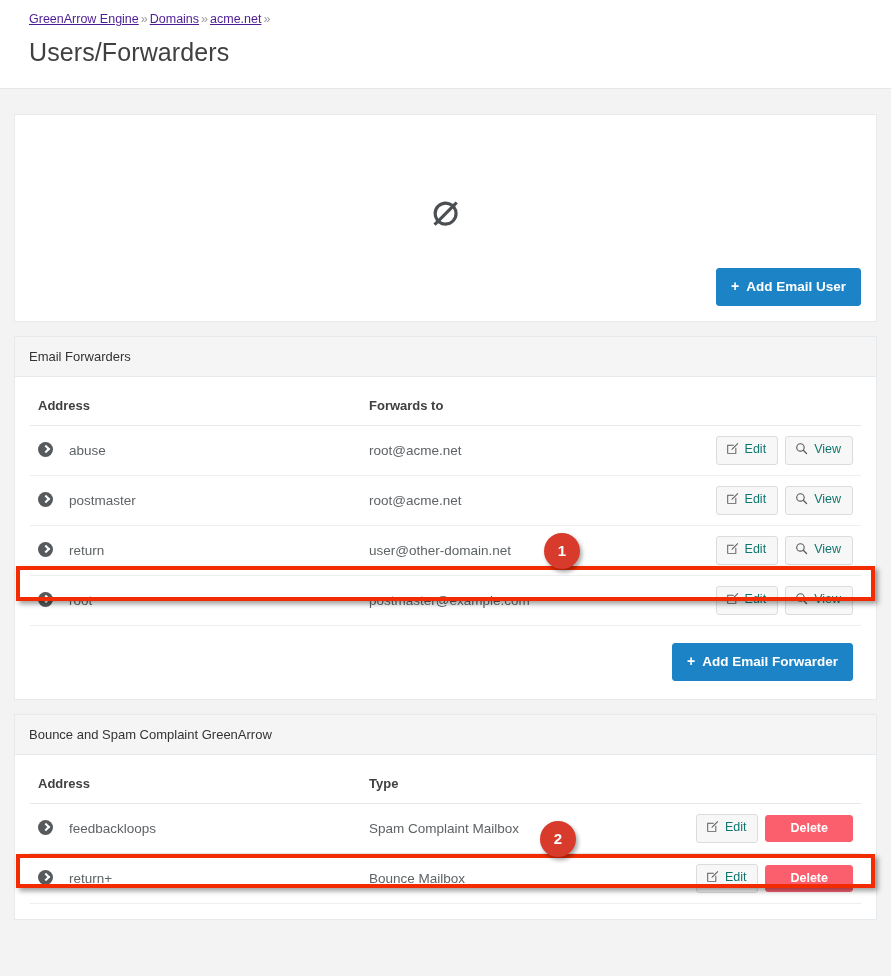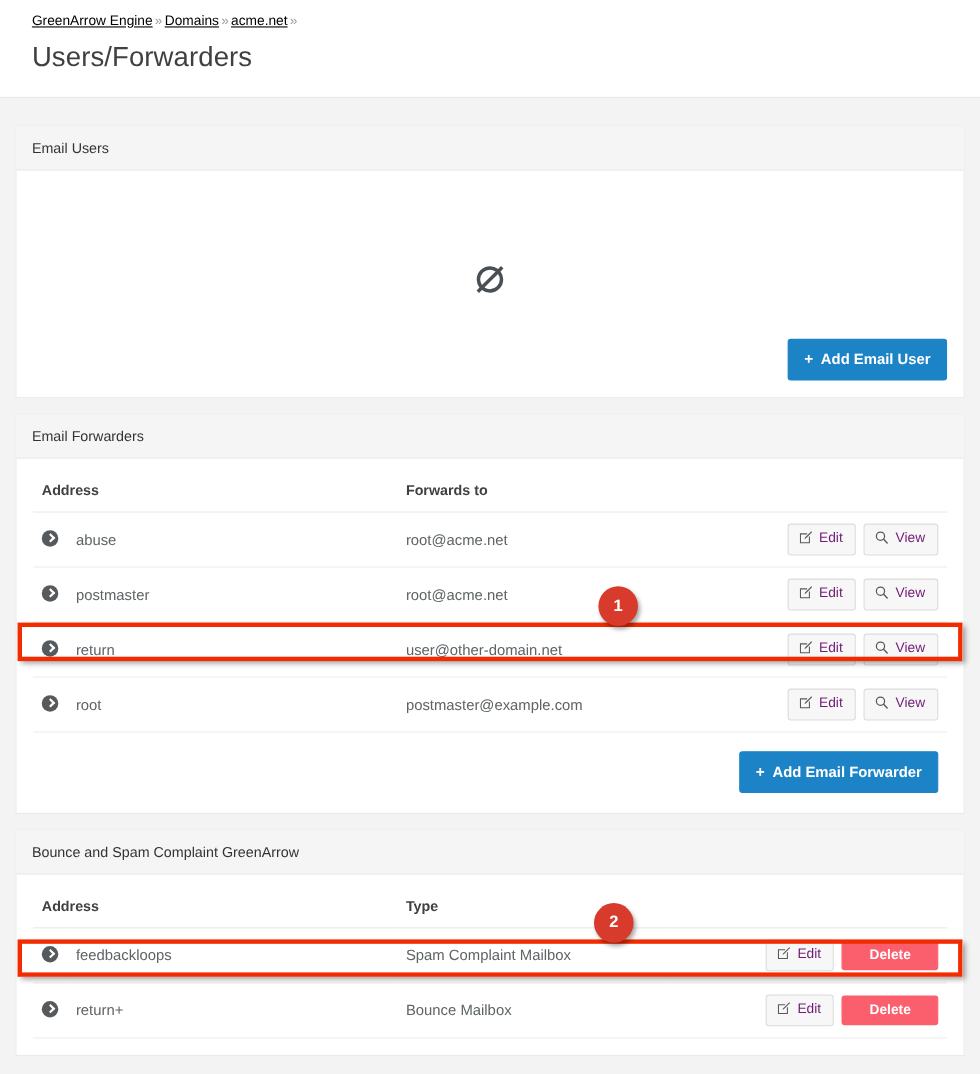--- a/index.html
+++ b/index.html
@@ -14,21 +14,21 @@
 
   
   .page-header {
     background: #ffffff;
     padding: 11px 0 14px 29px;
     border-bottom: 1px solid #e7e7e7;
     height: 89px;
   }
   .breadcrumb { font-size: 12.5px; color: #9a9a9a; line-height: 16px; }
   .breadcrumb a {
-    color: #000000;
+    color: #4c1d95;
     text-decoration: underline;
     cursor: pointer;
   }
   .breadcrumb .sep { color: #9a9a9a; padding: 0 2px; }
   .page-title {
     font-size: 25px;
     color: #404040;
     font-weight: 400;
     margin-top: 10px;
     line-height: 30px;
@@ -91,21 +91,21 @@
   }
   .btn-primary .plus {
     font-weight: bold;
     font-size: 14px;
     padding-right: 7px;
     display: inline-block;
   }
   .btn-sm {
     background: #f7f7f7;
     border: 1px solid #dcdcdc;
-    color: #701a75;
+    color: #0f766e;
     font-size: 12.5px;
     padding: 5px 11px 5px 9px;
     border-radius: 3px;
     line-height: 15px;
   }
   .btn-danger {
     background: #fb5f6d;
     border: 1px solid #fb5f6d;
     color: #ffffff;
     font-weight: bold;
@@ -192,21 +192,20 @@
 <div class="page">
 
   <div class="page-header">
     <div class="breadcrumb">
       <a>GreenArrow Engine</a><span class="sep">»</span><a>Domains</a><span class="sep">»</span><a>acme.net</a><span class="sep">»</span>
     </div>
     <div class="page-title">Users/Forwarders</div>
   </div>
 
   <div class="panel first">
-    <div class="panel-heading">Email Users</div>
     <div class="panel-body">
       <div class="empty-wrap">
         <div class="empty-glyph">⌀</div>
       </div>
       <div class="btn-row">
         <span class="btn btn-primary"><span class="plus">+</span><span>Add Email User</span></span>
       </div>
     </div>
   </div>
 

